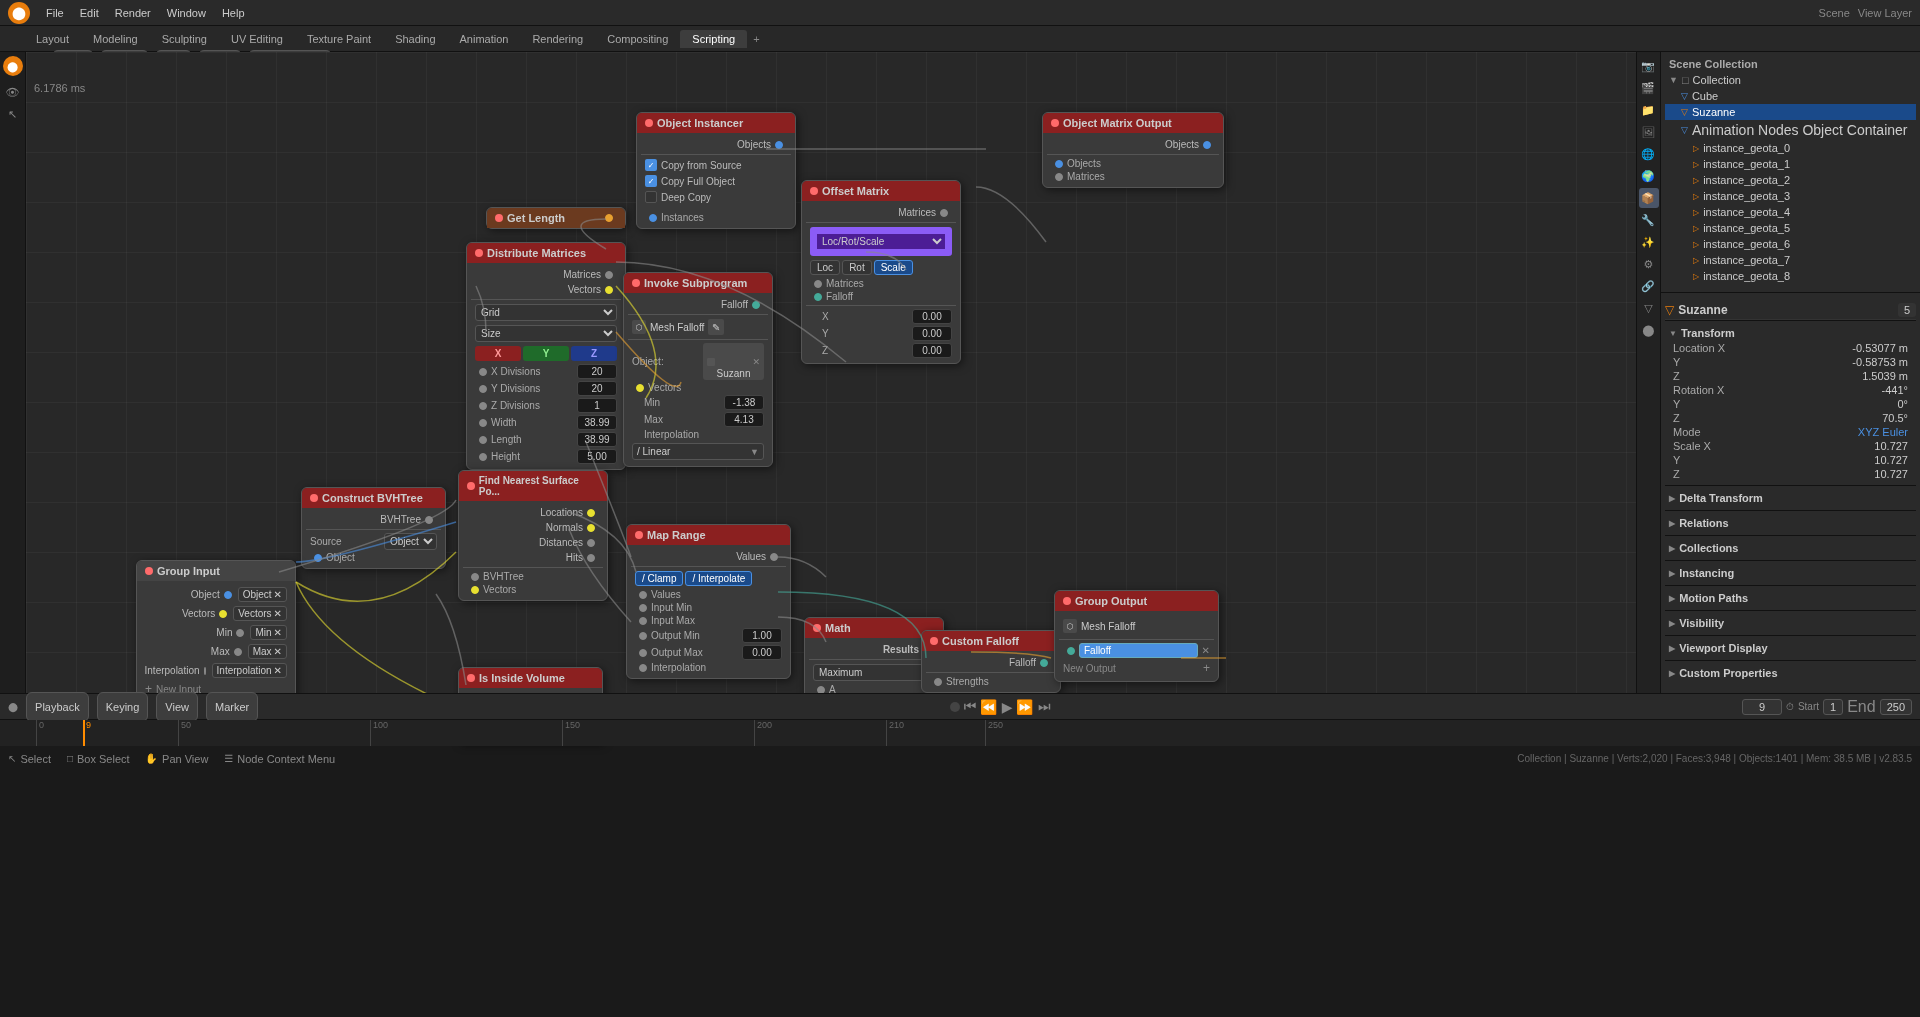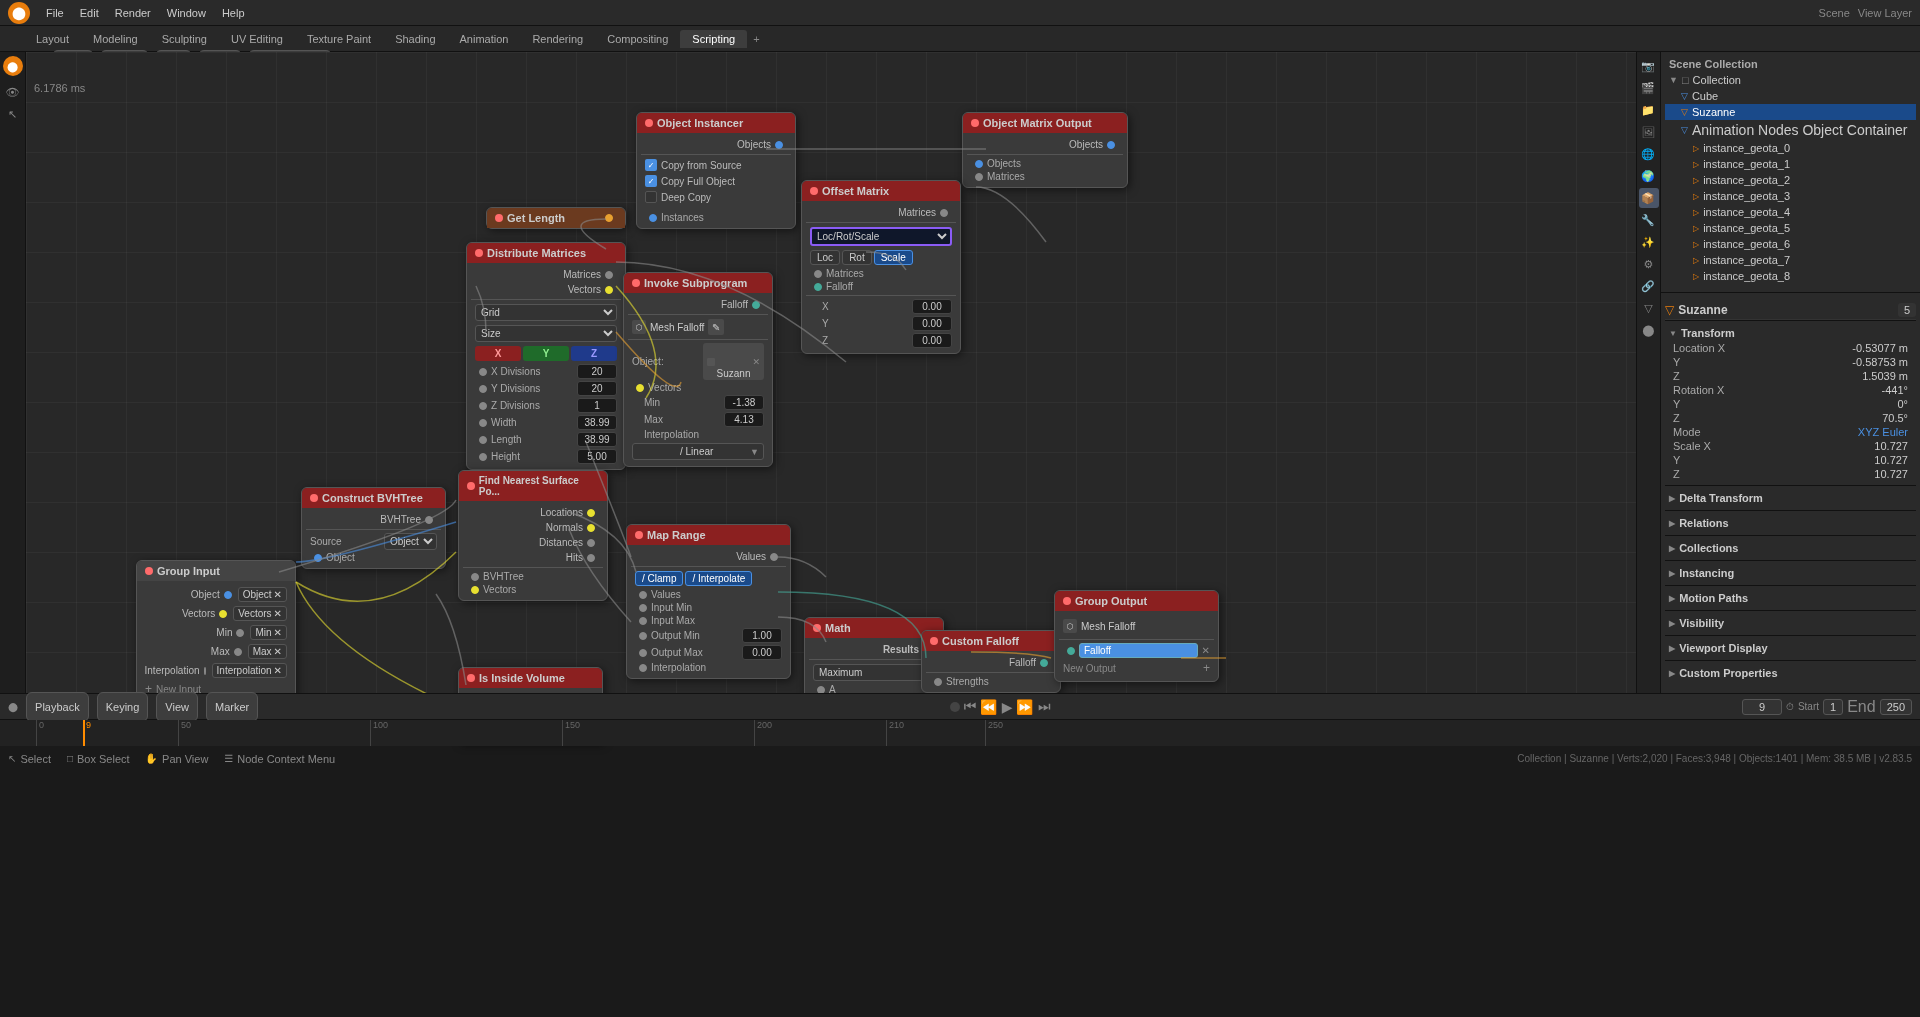--- a/index.html
+++ b/index.html
@@ -545,21 +545,21 @@
             <span>Deep Copy</span>
           </div>
           <div style="height:6px;"></div>
           <div class="node-number-row">
             <div class="node-socket socket-blue" style="margin-right:4px;"></div>
             <span class="node-number-label">Instances</span>
           </div>
         </div>
       </div>
 
-      <div class="node" style="left:936px;top:60px;width:166px;">
+      <div class="node" style="left:1016px;top:60px;width:182px;">
         <div class="node-header node-header-red">
           <div class="dot"></div>
           <span>Object Matrix Output</span>
         </div>
         <div class="node-body">
           <div class="node-output" style="padding:2px 4px;">
             <span style="font-size:10px;color:#bbb;">Objects</span>
             <div class="node-socket socket-blue" style="margin-left:4px;"></div>
           </div>
           <div class="node-separator"></div>
@@ -579,21 +579,21 @@
           <div class="dot"></div>
           <span>Offset Matrix</span>
         </div>
         <div class="node-body">
           <div class="node-output" style="justify-content:flex-end;padding:2px 4px;">
             <span style="font-size:10px;color:#bbb;">Matrices</span>
             <div class="node-socket socket-gray" style="margin-left:4px;"></div>
           </div>
           <div class="node-separator"></div>
           <div style="padding:2px 4px;">
-            <select style="width:100%;background:#0f172a;border:2px solid #8b5cf6;border-radius:3px;color:#ccc;font-size:10px;padding:1px;">
+            <select style="width:100%;background:#4c1d95;border:7px solid #8b5cf6;border-radius:3px;color:#ccc;font-size:10px;padding:1px;">
               <option>Loc/Rot/Scale</option>
             </select>
           </div>
           <div style="display:flex;gap:2px;padding:2px 4px;">
             <div class="btn-tag">Loc</div>
             <div class="btn-tag">Rot</div>
             <div class="btn-tag active">Scale</div>
           </div>
           <div class="node-number-row">
             <div class="node-socket socket-gray" style="margin-right:4px;"></div>
@@ -654,21 +654,21 @@
           </div>
           <div class="node-number-row">
             <span class="node-number-label" style="padding-left:12px;">Max</span>
             <span class="node-number-value">4.13</span>
           </div>
           <div class="node-number-row">
             <span class="node-number-label" style="padding-left:12px;">Interpolation</span>
           </div>
           <div style="padding:2px 4px;">
             <div style="background:#333;border:1px solid #555;border-radius:3px;padding:2px 4px;display:flex;align-items:center;justify-content:space-between;cursor:pointer;">
-              <span style="font-size:10px;color:#ccc;margin-left:43px;">/ Linear</span>
+              <span style="font-size:10px;color:#ccc;">/ Linear</span>
               <span style="font-size:9px;color:#888;">▼</span>
             </div>
           </div>
         </div>
       </div>
 
       <div class="node" style="left:275px;top:435px;width:145px;">
         <div class="node-header node-header-red">
           <div class="dot"></div>
           <span>Construct BVHTree</span>

